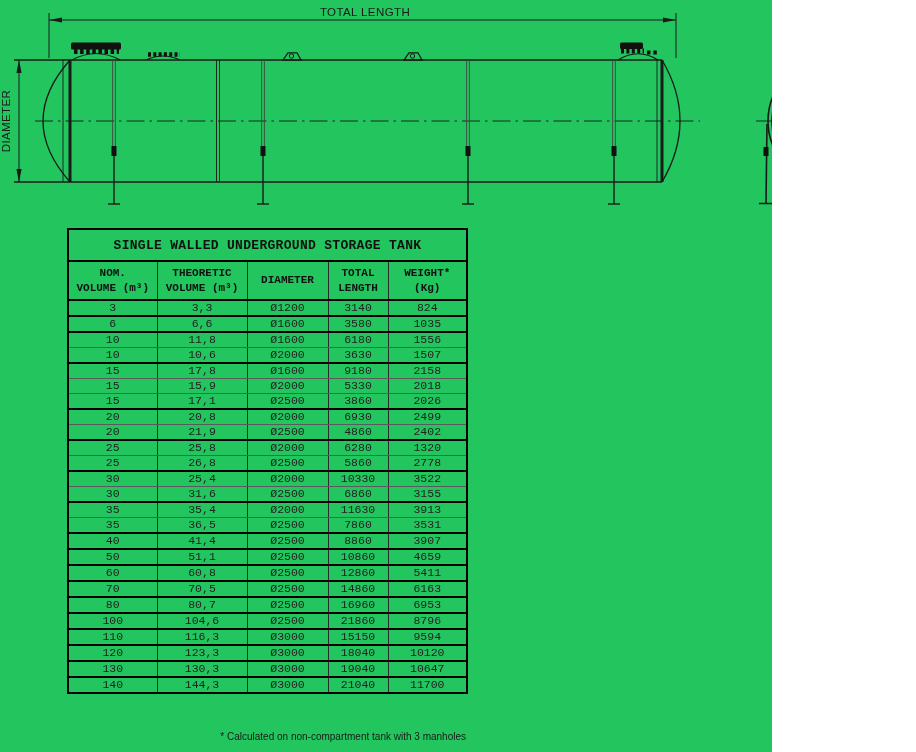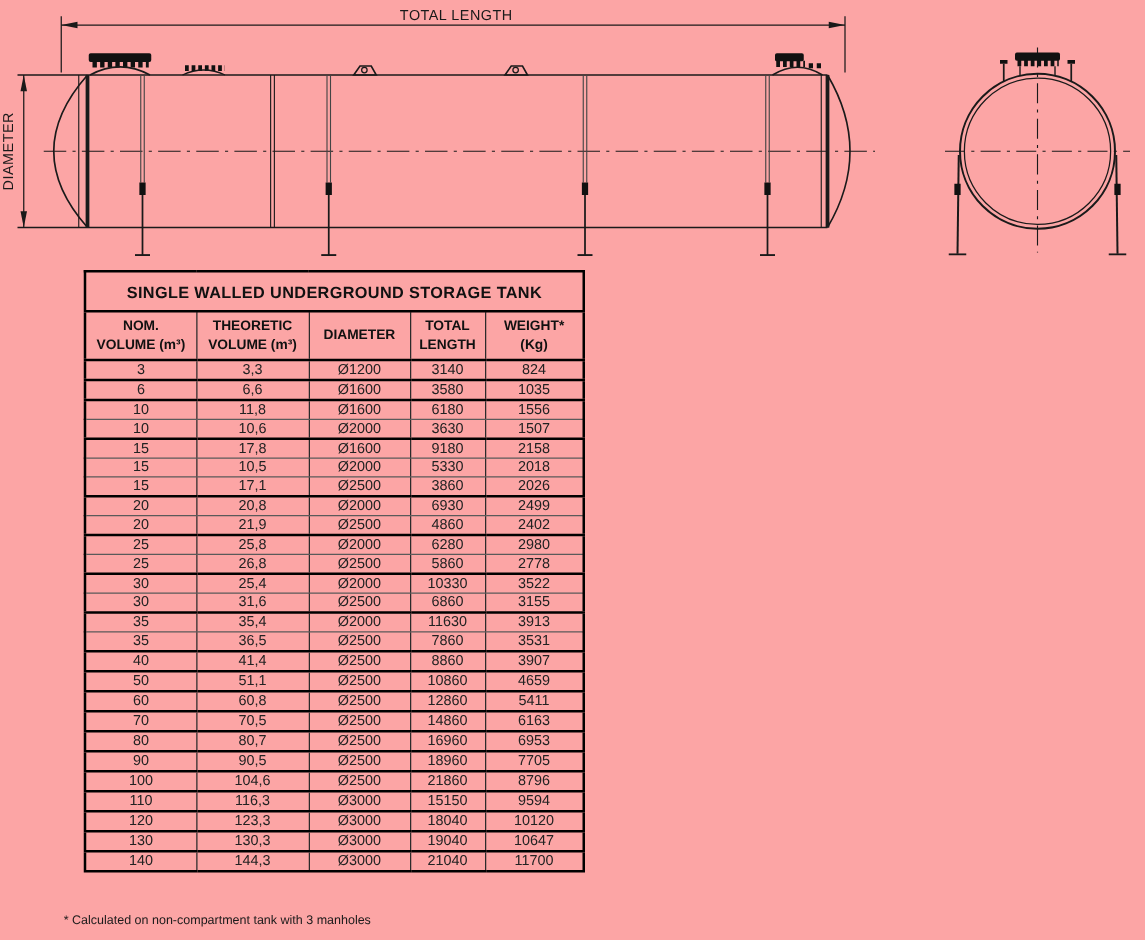--- a/index.html
+++ b/index.html
@@ -1,26 +1,26 @@
 <!DOCTYPE html>
 <html><head>
 <meta charset="utf-8">
 <style>
   html,body{margin:0;padding:0;background:#ffffff;}
   .canvas{
-    position:relative;width:916px;height:752px;background:#fca5a5;overflow:hidden;
+    position:relative;width:772px;height:752px;background:#22c55e;overflow:hidden;
     font-family:"Liberation Sans",sans-serif;color:#1a1a1a;
   }
   #drawing{position:absolute;left:0;top:0;}
   .dim-label{font-family:"Liberation Sans",sans-serif;font-size:11.5px;fill:#1a1a1a;letter-spacing:.4px;}
 
   .spec-table{
-    position:absolute;left:67px;top:216px;
+    position:absolute;left:67px;top:228px;
     border-collapse:collapse;table-layout:fixed;
-    font-family:Liberation Sans, sans-serif;
+    font-family:Liberation Mono, monospace;
   }
   .spec-table,
   .spec-table th,.spec-table td{border:1px solid #2b2b2b;}
   .spec-table{border:2px solid #000;}
   .title-row th{
     border-bottom:2px solid #000;
     height:28px;font-size:13px;font-weight:bold;text-align:center;
     letter-spacing:.3px;color:#111;
   }
   .header-row th{
@@ -28,21 +28,21 @@
     height:35px;font-size:11px;font-weight:bold;text-align:center;
     line-height:1.3;color:#111;padding:1px 0;
   }
   .spec-table tbody td{
     height:14px;padding:0;font-size:11.5px;text-align:center;vertical-align:middle;
     color:#222;border-bottom:1px solid #5a5a5a;line-height:14px;
   }
   .spec-table tbody tr.group-end td{border-bottom:2px solid #000;}
   .col1{width:89px;} .col2{width:90px;} .col3{width:81px;} .col4{width:60px;} .col5{width:79px;}
   .footnote{
-    position:absolute;left:51px;top:731px;width:399px;
+    position:absolute;left:67px;top:731px;width:399px;text-align:right;
     font-size:10px;color:#1a1a1a;
   }
 </style>
 </head>
 <body>
 
 <div class="canvas">
 
   <svg id="drawing" width="916" height="226" viewBox="0 0 916 226">
     <g stroke="#1a1a1a" fill="none" stroke-width="1.3">
@@ -236,21 +236,21 @@
         </tr>
         <tr>
           <td>15</td>
           <td>17,8</td>
           <td>Ø1600</td>
           <td>9180</td>
           <td>2158</td>
         </tr>
         <tr>
           <td>15</td>
-          <td>10,5</td>
+          <td>15,9</td>
           <td>Ø2000</td>
           <td>5330</td>
           <td>2018</td>
         </tr>
         <tr class="group-end">
           <td>15</td>
           <td>17,1</td>
           <td>Ø2500</td>
           <td>3860</td>
           <td>2026</td>
@@ -267,21 +267,21 @@
           <td>21,9</td>
           <td>Ø2500</td>
           <td>4860</td>
           <td>2402</td>
         </tr>
         <tr>
           <td>25</td>
           <td>25,8</td>
           <td>Ø2000</td>
           <td>6280</td>
-          <td>2980</td>
+          <td>1320</td>
         </tr>
         <tr class="group-end">
           <td>25</td>
           <td>26,8</td>
           <td>Ø2500</td>
           <td>5860</td>
           <td>2778</td>
         </tr>
         <tr>
           <td>30</td>
@@ -338,27 +338,20 @@
           <td>Ø2500</td>
           <td>14860</td>
           <td>6163</td>
         </tr>
         <tr class="group-end">
           <td>80</td>
           <td>80,7</td>
           <td>Ø2500</td>
           <td>16960</td>
           <td>6953</td>
-        </tr>
-        <tr class="group-end">
-          <td>90</td>
-          <td>90,5</td>
-          <td>Ø2500</td>
-          <td>18960</td>
-          <td>7705</td>
         </tr>
         <tr class="group-end">
           <td>100</td>
           <td>104,6</td>
           <td>Ø2500</td>
           <td>21860</td>
           <td>8796</td>
         </tr>
         <tr class="group-end">
           <td>110</td>

